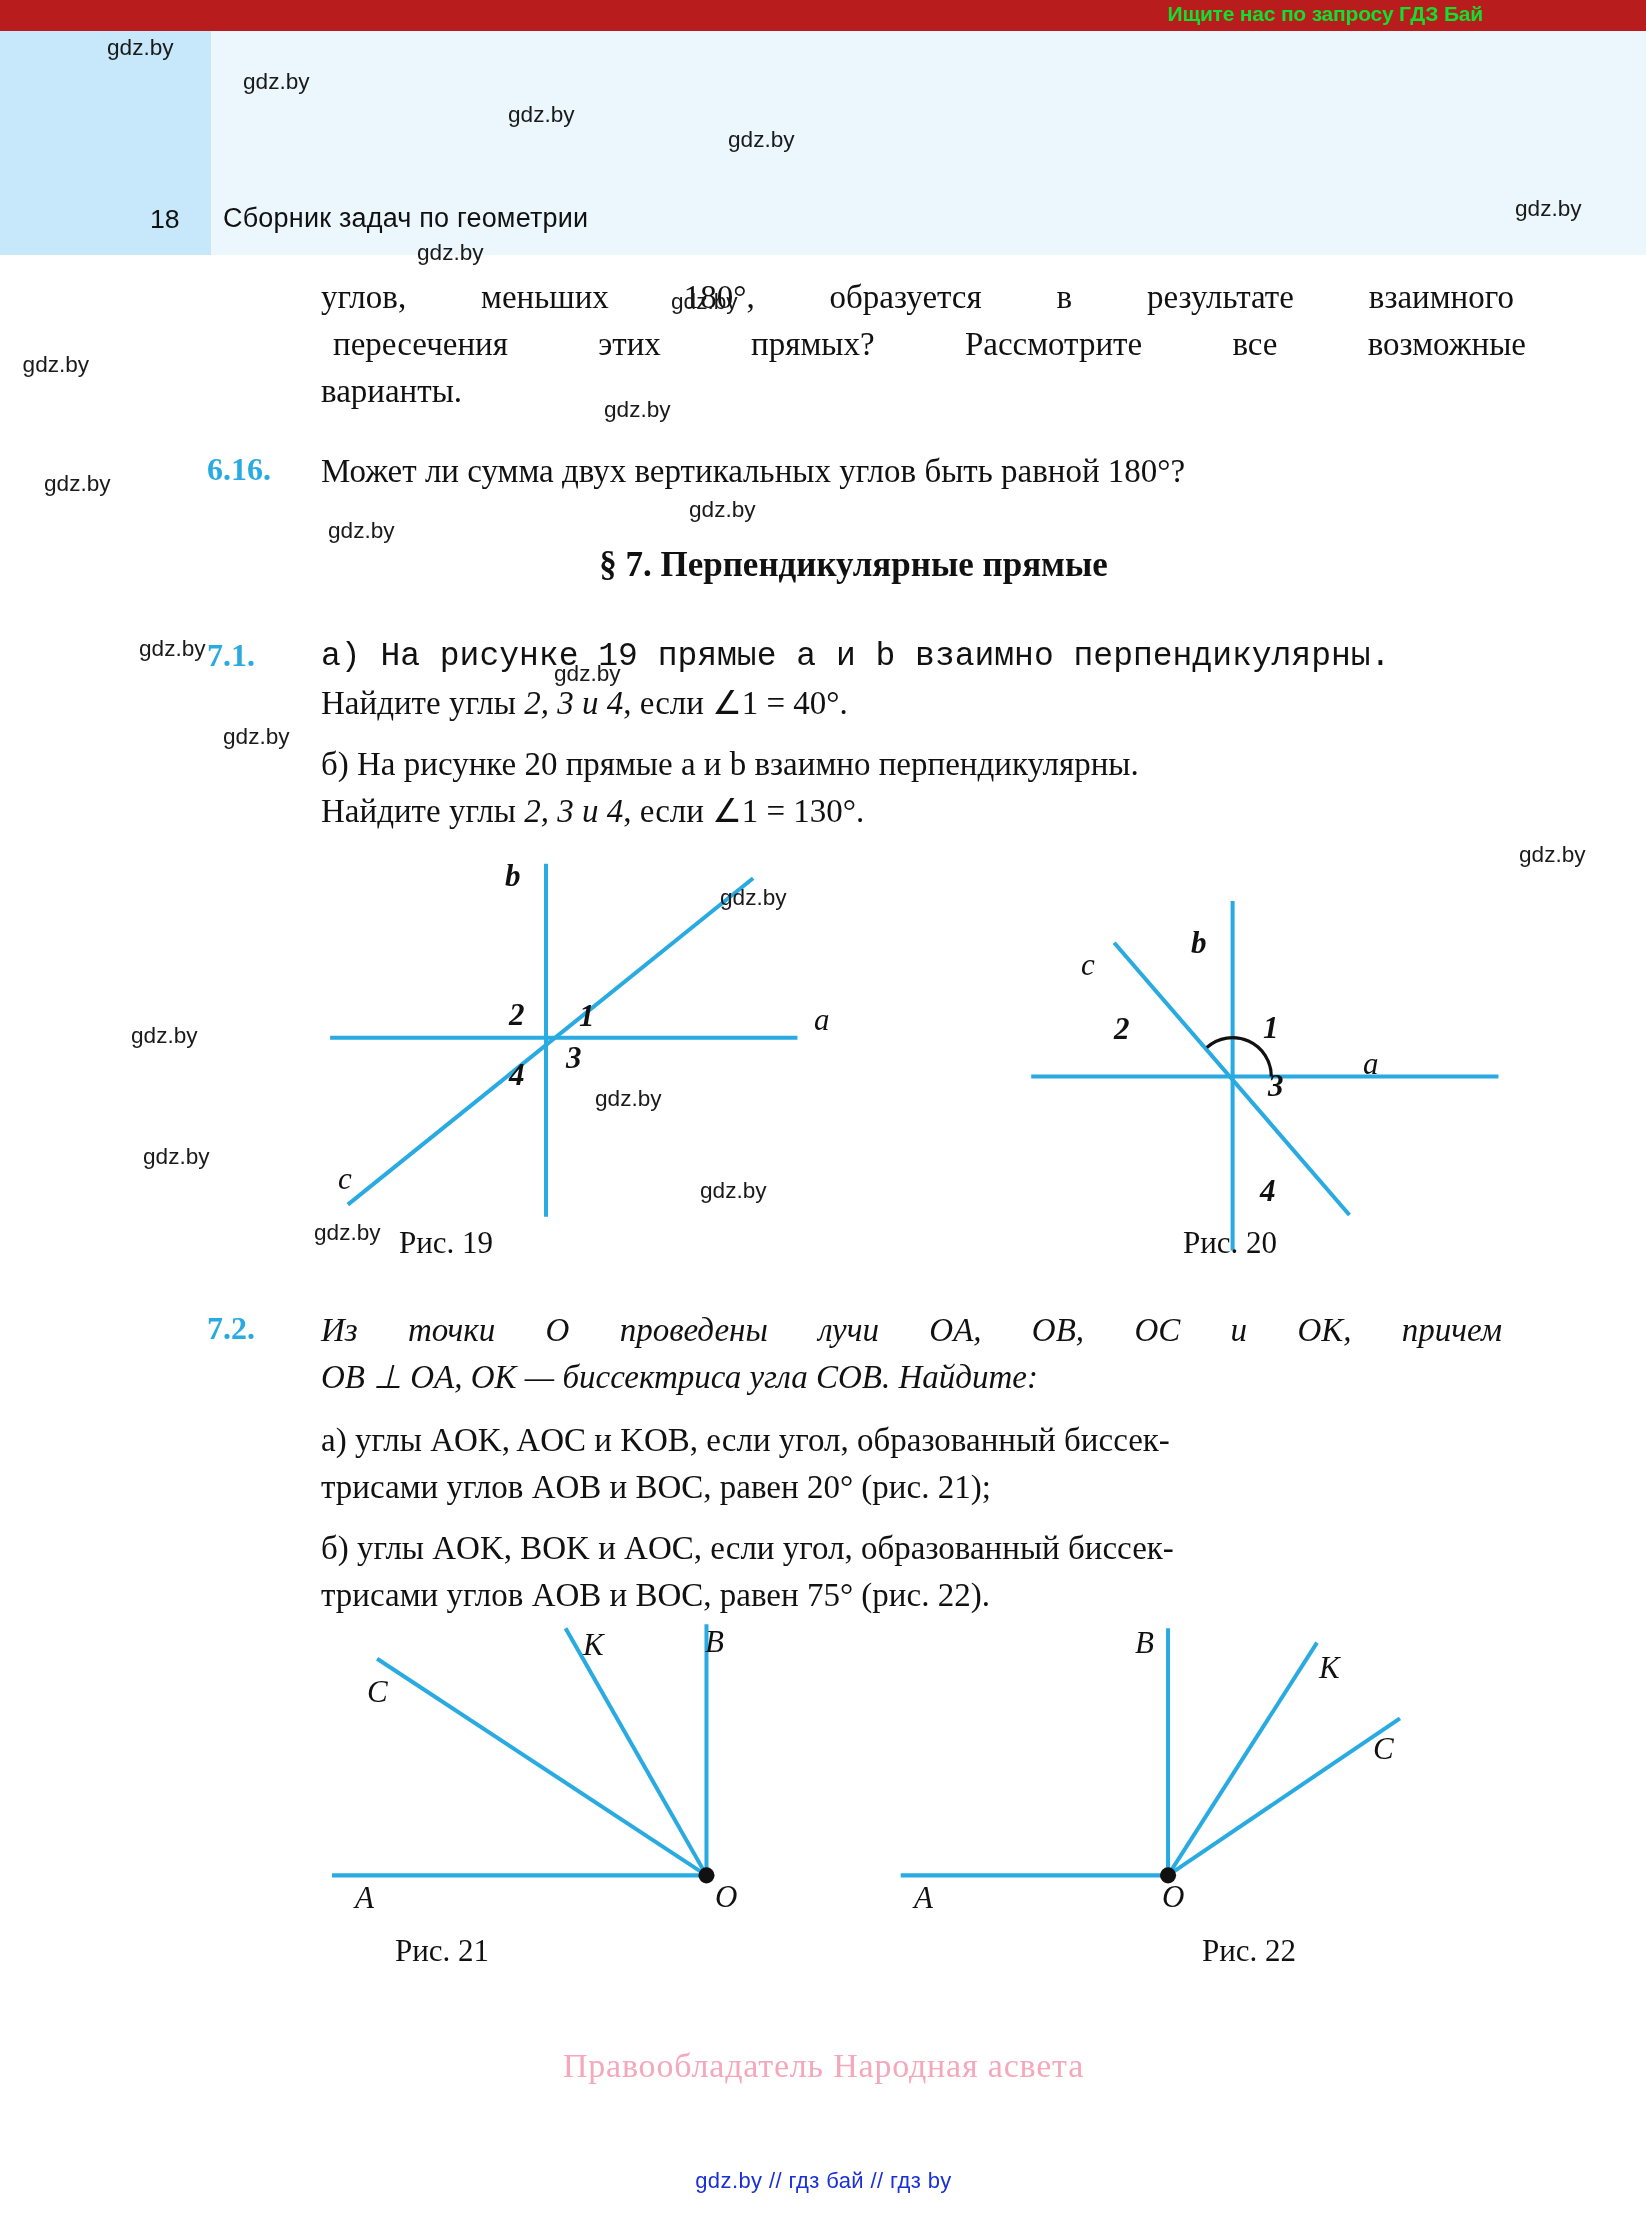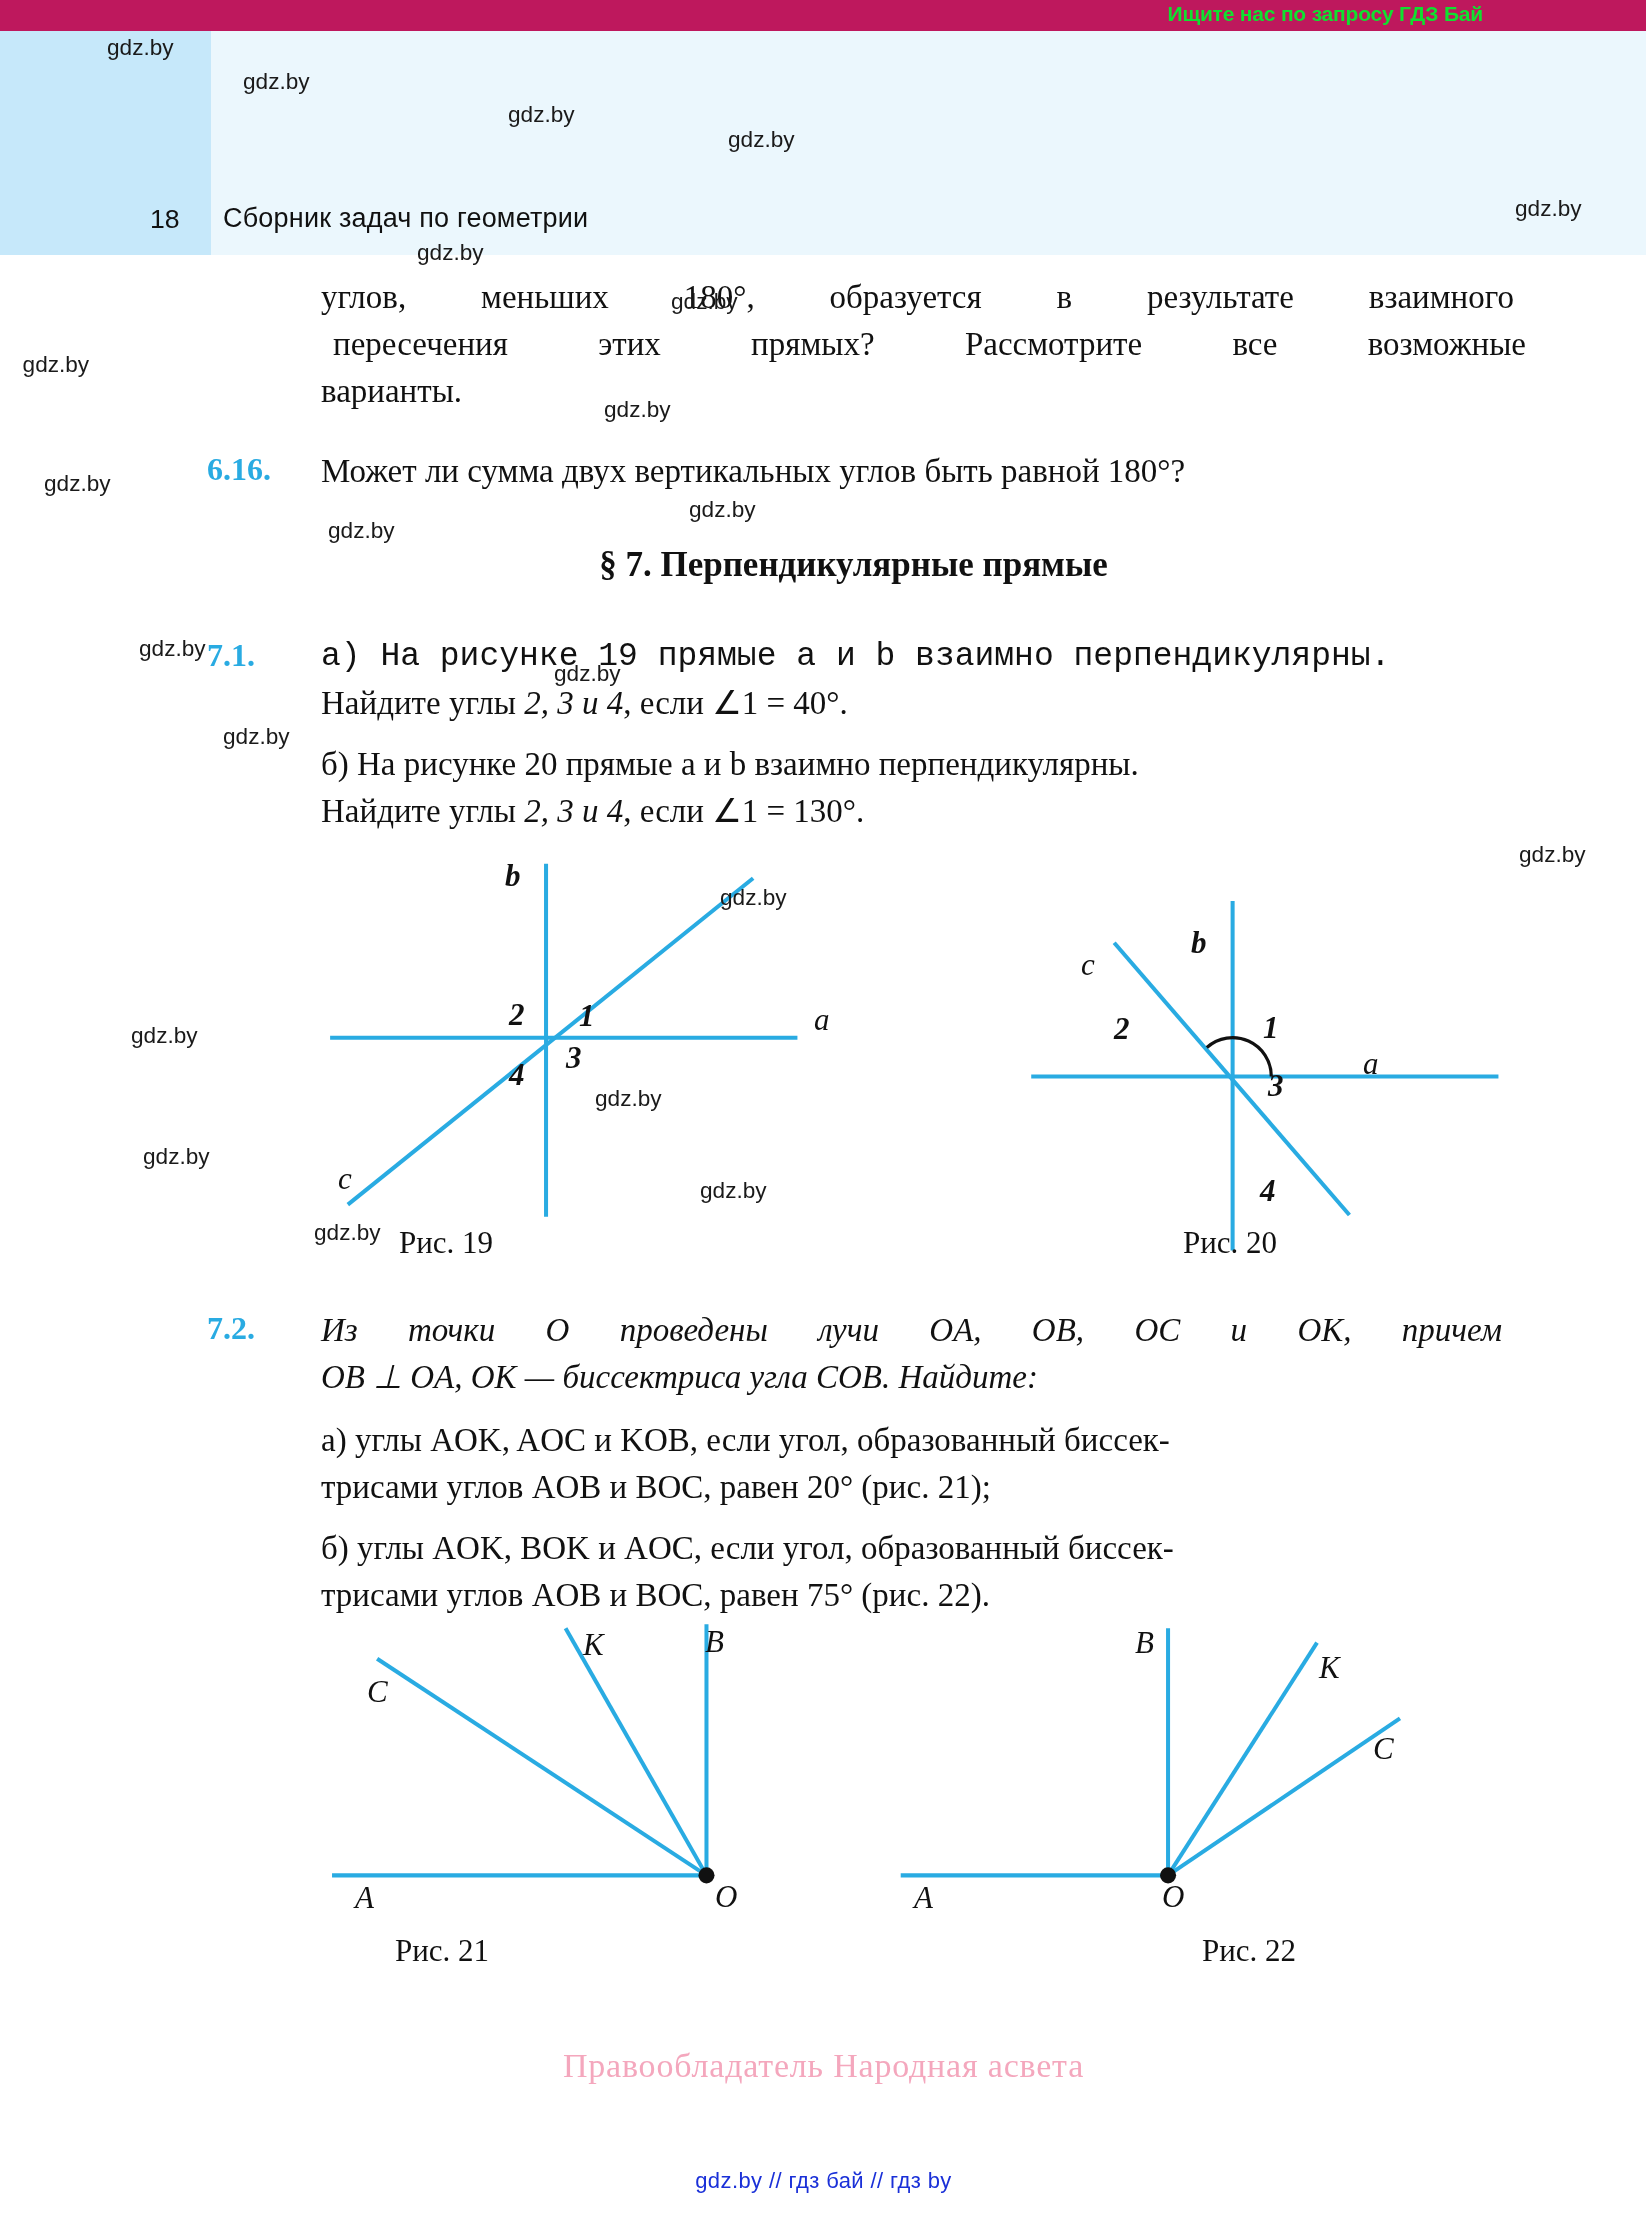--- a/index.html
+++ b/index.html
@@ -15,21 +15,21 @@
     overflow: hidden;
     font-family: "Liberation Serif", serif;
     color: #000000;
   }
 
   
   #promo {
     position: absolute;
     left: 0; top: 0;
     width: 1647px; height: 31px;
-    background: #be185d;
+    background: #b91c1c;
   }
   #promo-text {
     position: absolute;
     left: 0; top: 1.6px;
     width: 1483px;
     text-align: right;
     font-family: "Liberation Sans", sans-serif;
     font-weight: bold;
     font-size: 21px;
     color: #10e030;

